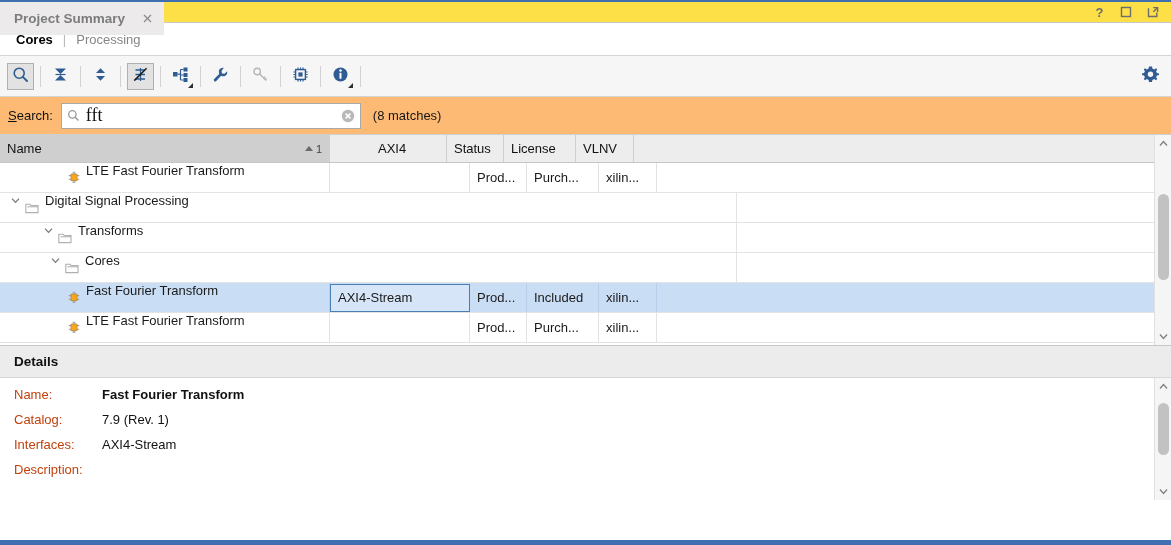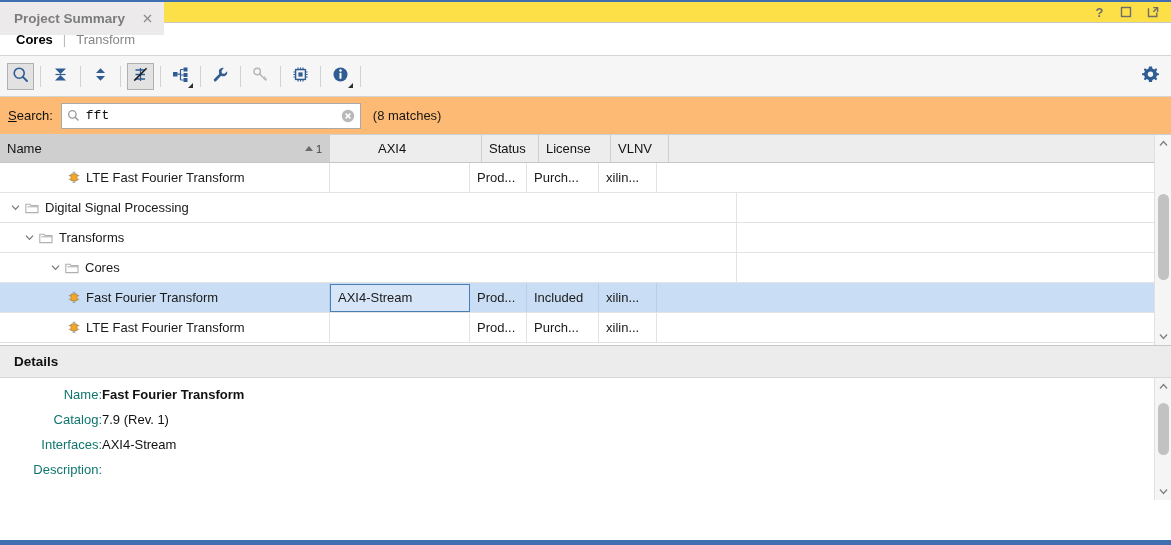--- a/index.html
+++ b/index.html
@@ -168,22 +168,22 @@
     display: flex;
     align-items: center;
     padding: 0 4px 0 5px;
     position: relative;
   }
   .search-icon-sm { margin-right: 4px; display: flex; align-items: center; }
   .search-input {
     border: none;
     outline: none;
     flex: 1;
-    font-family: Liberation Mono, monospace;
-    font-size: 13px;
+    font-family: Liberation Serif, serif;
+    font-size: 18px;
     color: #111;
     background: transparent;
   }
   .search-clear {
     width: 15px; height: 15px;
     cursor: pointer;
     display: flex; align-items: center; justify-content: center;
   }
   .match-count {
     margin-left: 12px;
@@ -211,21 +211,21 @@
     align-items: center;
     padding: 0 7px;
     border-right: 1px solid #d0d0d0;
     position: relative;
     overflow: hidden;
     white-space: nowrap;
     cursor: pointer;
   }
   .th.sorted { background: #cfcfcf; }
   .th-name { width: 330px; justify-content: space-between; }
-  .th-axi4 { width: 152px; padding-left: 48px; }
+  .th-axi4 { width: 117px; padding-left: 48px; }
   .th-status { width: 57px; }
   .th-license { width: 72px; }
   .th-vlnv { width: 58px; }
   .th-rest { flex: 1; border-right: none; }
   .sort-ind {
     display: flex; align-items: center; gap: 3px;
     color: #444; font-size: 11px;
   }
   .sort-caret {
     display: inline-block;
@@ -271,21 +271,20 @@
     border: 1px solid #4a7fb5 !important;
     background: #d6e6f8;
     height: 28px;
     margin: 0;
     align-self: center;
     box-sizing: border-box;
   }
 
   .name-inner {
     display: flex;
-    align-items: center;
     height: 100%;
     width: 100%;
   }
   .twisty {
     width: 14px; height: 14px;
     display: flex; align-items: center; justify-content: center;
     margin-right: 3px;
     cursor: pointer;
     flex: none;
   }
@@ -340,21 +339,21 @@
     overflow: hidden;
     padding-top: 9px;
   }
   .d-row {
     display: flex;
     align-items: baseline;
     height: 25px;
     padding-left: 14px;
     font-size: 13px;
   }
-  .d-label { width: 88px; color: #0f766e; flex: none; text-align: right; }
+  .d-label { width: 88px; color: #c2410c; flex: none; }
   .d-value { color: #111; }
   .d-value.bold { font-weight: bold; }
   .d-desc {
     white-space: nowrap;
     overflow: hidden;
     padding-right: 20px;
   }
   .bottom-bar {
     position: absolute;
     left: 0; bottom: 0;
@@ -395,21 +394,21 @@
           <path d="M6.2 1.6 L10.6 1.6 L10.6 6.0" fill="none" stroke="#6d6d6d" stroke-width="1.4"></path>
           <path d="M6.4 5.8 L10.5 1.7" fill="none" stroke="#6d6d6d" stroke-width="1.4"></path>
         </svg>
       </div>
     </div>
   </div>
 
   <div class="subtabs">
     <div class="subtab active">Cores</div>
     <span class="subtab-div">|</span>
-    <div class="subtab inactive">Transform</div>
+    <div class="subtab inactive">Processing</div>
   </div>
 
   <div class="toolbar">
 
     <div class="tb-btn pressed">
       <span>
         <svg width="17" height="17" viewBox="0 0 17 17">
           <circle cx="7.2" cy="7.2" r="5" fill="none" stroke="#2e5c93" stroke-width="1.6"></circle>
           <path d="M10.8 10.8 L15 15" stroke="#2e5c93" stroke-width="1.9" stroke-linecap="round"></path>
         </svg>
@@ -607,21 +606,21 @@
             </div>
           </div>
           <div class="td td-axi4"></div>
           <div class="td td-status"></div>
           <div class="td td-license"></div>
           <div class="td td-vlnv"></div>
           <div class="td td-rest"></div>
         </div>
         <div class="trow group">
           <div class="td td-name">
-            <div class="name-inner" style="padding-left: 22px;">
+            <div class="name-inner" style="padding-left: 41px;">
               <span class="twisty">
                 <svg width="9" height="7" viewBox="0 0 9 7">
                   <path d="M1 1.6 L4.5 5.4 L8 1.6" fill="none" stroke="#787878" stroke-width="1.3"></path>
                 </svg>
               </span>
               <span class="folder-icon">
                 <svg width="14" height="12" viewBox="0 0 14 12">
                   <path d="M0.8 2.2 L5 2.2 L6.2 3.6 L13 3.6 L13 10.6 L0.8 10.6 Z" fill="#ffffff" stroke="#b0b0b0" stroke-width="1.1"></path>
                   <path d="M2.4 4.8 L13 4.8" stroke="#b0b0b0" stroke-width="1"></path>
                 </svg>

